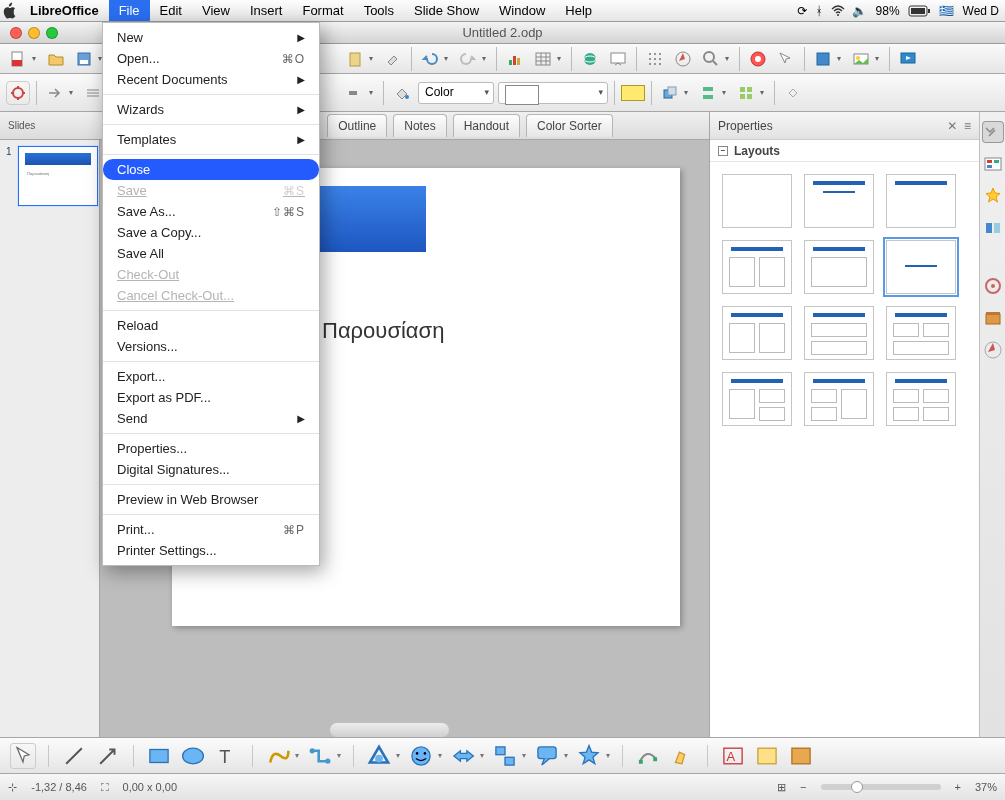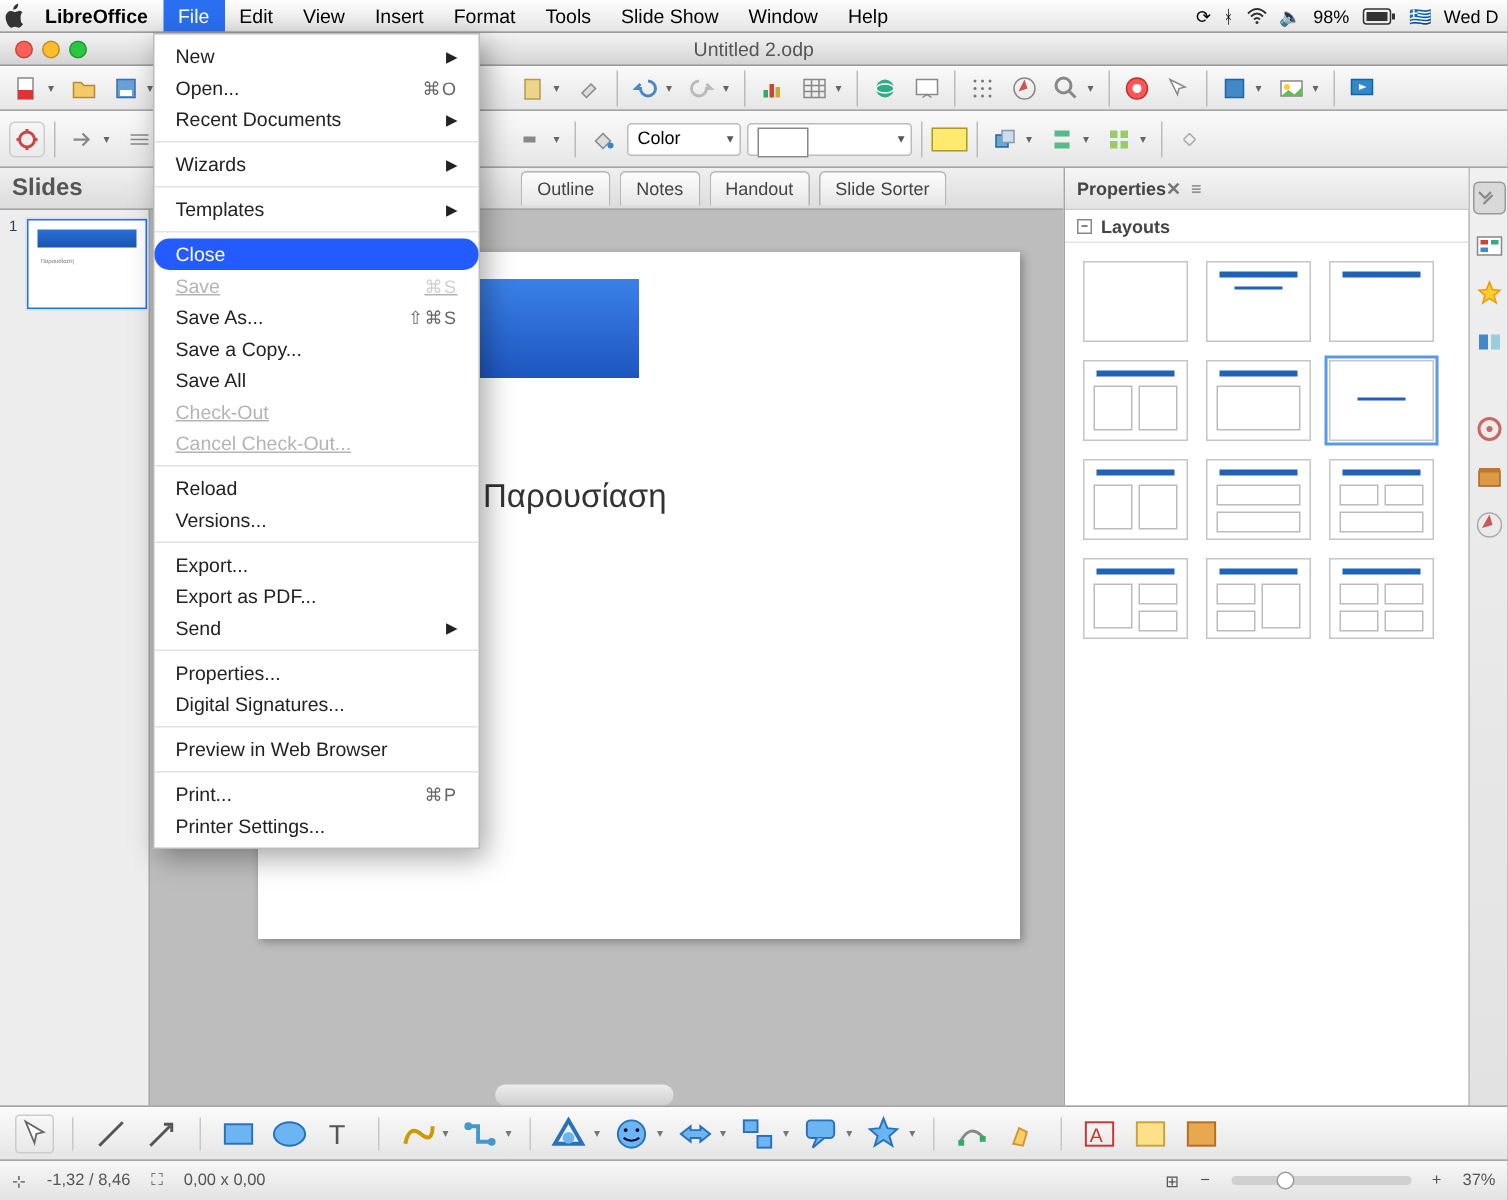--- a/index.html
+++ b/index.html
@@ -36,42 +36,42 @@
 .dd-handle{ width:8px; margin-left:-2px; font-size:8px; color:#666;}
 .tb .combo { height:22px; background:#fff; border:1px solid #bbb; border-radius:3px; font-size:12px; padding:2px 20px 2px 6px; min-width:76px; position:relative;}
 .tb .combo .arrow{position:absolute;right:4px;top:4px;font-size:9px;color:#555;}
 .tb .swatch{width:34px;height:20px;background:#fff;border:1px solid #888;}
 .yellow-swatch{width:24px;height:16px;background:#ffe96f;border:1px solid #a89b2a;}
 
 
 .viewtabs { position:absolute; top:112px; left:0; right:0; height:28px;
   background: linear-gradient(#f0f0f0,#dcdcdc); border-bottom:1px solid #a6a6a6;
   display:flex; align-items:center; gap:6px; padding-left:8px;}
-.viewtabs .spane-lbl{font-size:16px; font-weight:bold; color:#555; margin-right:60px;}
+.viewtabs .spane-lbl{font-size:10px; font-weight:normal; color:#555; margin-right:60px;}
 .viewtabs .tab{font-size:12px; padding:4px 10px; border:1px solid #b5b5b5; border-bottom:none; background:linear-gradient(#fdfdfd,#e6e6e6); border-radius:4px 4px 0 0; color:#444;}
 
 
 .slidespanel { position:absolute; top:140px; left:0; width:100px; bottom:63px;
   background:#ededed; border-right:1px solid #a6a6a6; padding:6px; }
 .thumb{ position:relative; padding-left:12px;}
 .thumb .num{position:absolute;left:0;top:0;font-size:10px;color:#246;}
 .thumb .mini{width:80px;height:60px;background:#fff;border:1px solid #2a6ff0; box-shadow:0 0 0 1px #cfe0ff; position:relative;}
 .thumb .mini .band{position:absolute;top:6px;left:6px;right:6px;height:12px;background:linear-gradient(#2a71d8,#1b53b0);}
 .thumb .mini .txt{position:absolute;top:24px;left:8px;font-size:4px;color:#777;}
 
 
 .canvas { position:absolute; top:140px; left:100px; right:296px; bottom:63px; background:#bdbdbd; overflow:hidden;}
 .slide { position:absolute; top:28px; left:72px; width:508px; height:458px; background:#fff; box-shadow:2px 2px 6px rgba(0,0,0,.3);}
 .slide .bluebox{position:absolute; top:18px; left:-66px; width:320px; height:66px; background:linear-gradient(#3a82e8,#1e56c0);}
 .slide .maintext{position:absolute; top:150px; left:150px; font-size:22px; color:#333;}
 .hscroll{position:absolute;left:230px;right:260px;bottom:0px;height:14px;background:linear-gradient(#ededed,#cfcfcf);border-radius:7px;}
 
 
 .props { position:absolute; top:112px; right:26px; width:270px; bottom:63px; background:#fff; border-left:1px solid #a6a6a6;}
-.props .hdr{height:28px;background:linear-gradient(#f6f6f6,#e2e2e2);border-bottom:1px solid #ccc;display:flex;align-items:center;padding:4px 8px;font-size:12px;font-weight:bold;color:#444; justify-content:flex-start;}
+.props .hdr{height:28px;background:linear-gradient(#f6f6f6,#e2e2e2);border-bottom:1px solid #ccc;display:flex;align-items:center;padding:4px 8px;font-size:12px;font-weight:normal;color:#444; justify-content:space-between;}
 .props .hdr .x{font-size:12px;color:#777;}
 .sect-hdr{height:22px;display:flex;align-items:center;padding:0 8px;font-size:12px;font-weight:bold;color:#444;border-bottom:1px solid #e4e4e4;}
 .sect-hdr .disc{width:10px;height:10px;border:1px solid #888;margin-right:6px;display:flex;align-items:center;justify-content:center;font-size:8px;}
 .layouts{display:grid;grid-template-columns:repeat(3,70px);gap:12px;padding:12px 12px;}
 .layout{width:70px;height:54px;border:1px solid #c5c5c5;background:#fff;position:relative;}
 .layout.sel{outline:2px solid #5a99e6; outline-offset:1px;}
 .lo-title{position:absolute;top:6px;left:8px;right:8px;height:4px;background:#1f62b6;}
 .lo-sub{position:absolute;top:16px;left:18px;right:18px;height:2px;background:#1f62b6;}
 .lo-box{position:absolute;border:1px solid #bbb;}
 
@@ -364,21 +364,21 @@
       </svg>
     </div>
 </div>
 
 <div class="viewtabs">
   <span class="spane-lbl">Slides</span>
   <div style="width:220px"></div>
   <div class="tab">Outline</div>
   <div class="tab">Notes</div>
   <div class="tab">Handout</div>
-  <div class="tab">Slide Sorter</div>
+  <div class="tab">Color Sorter</div>
 </div>
 
 <div class="slidespanel">
   <div class="thumb">
     <span class="num">1</span>
     <div class="mini">
       <div class="band"></div>
       <div class="txt">Παρουσίαση</div>
     </div>
   </div>

